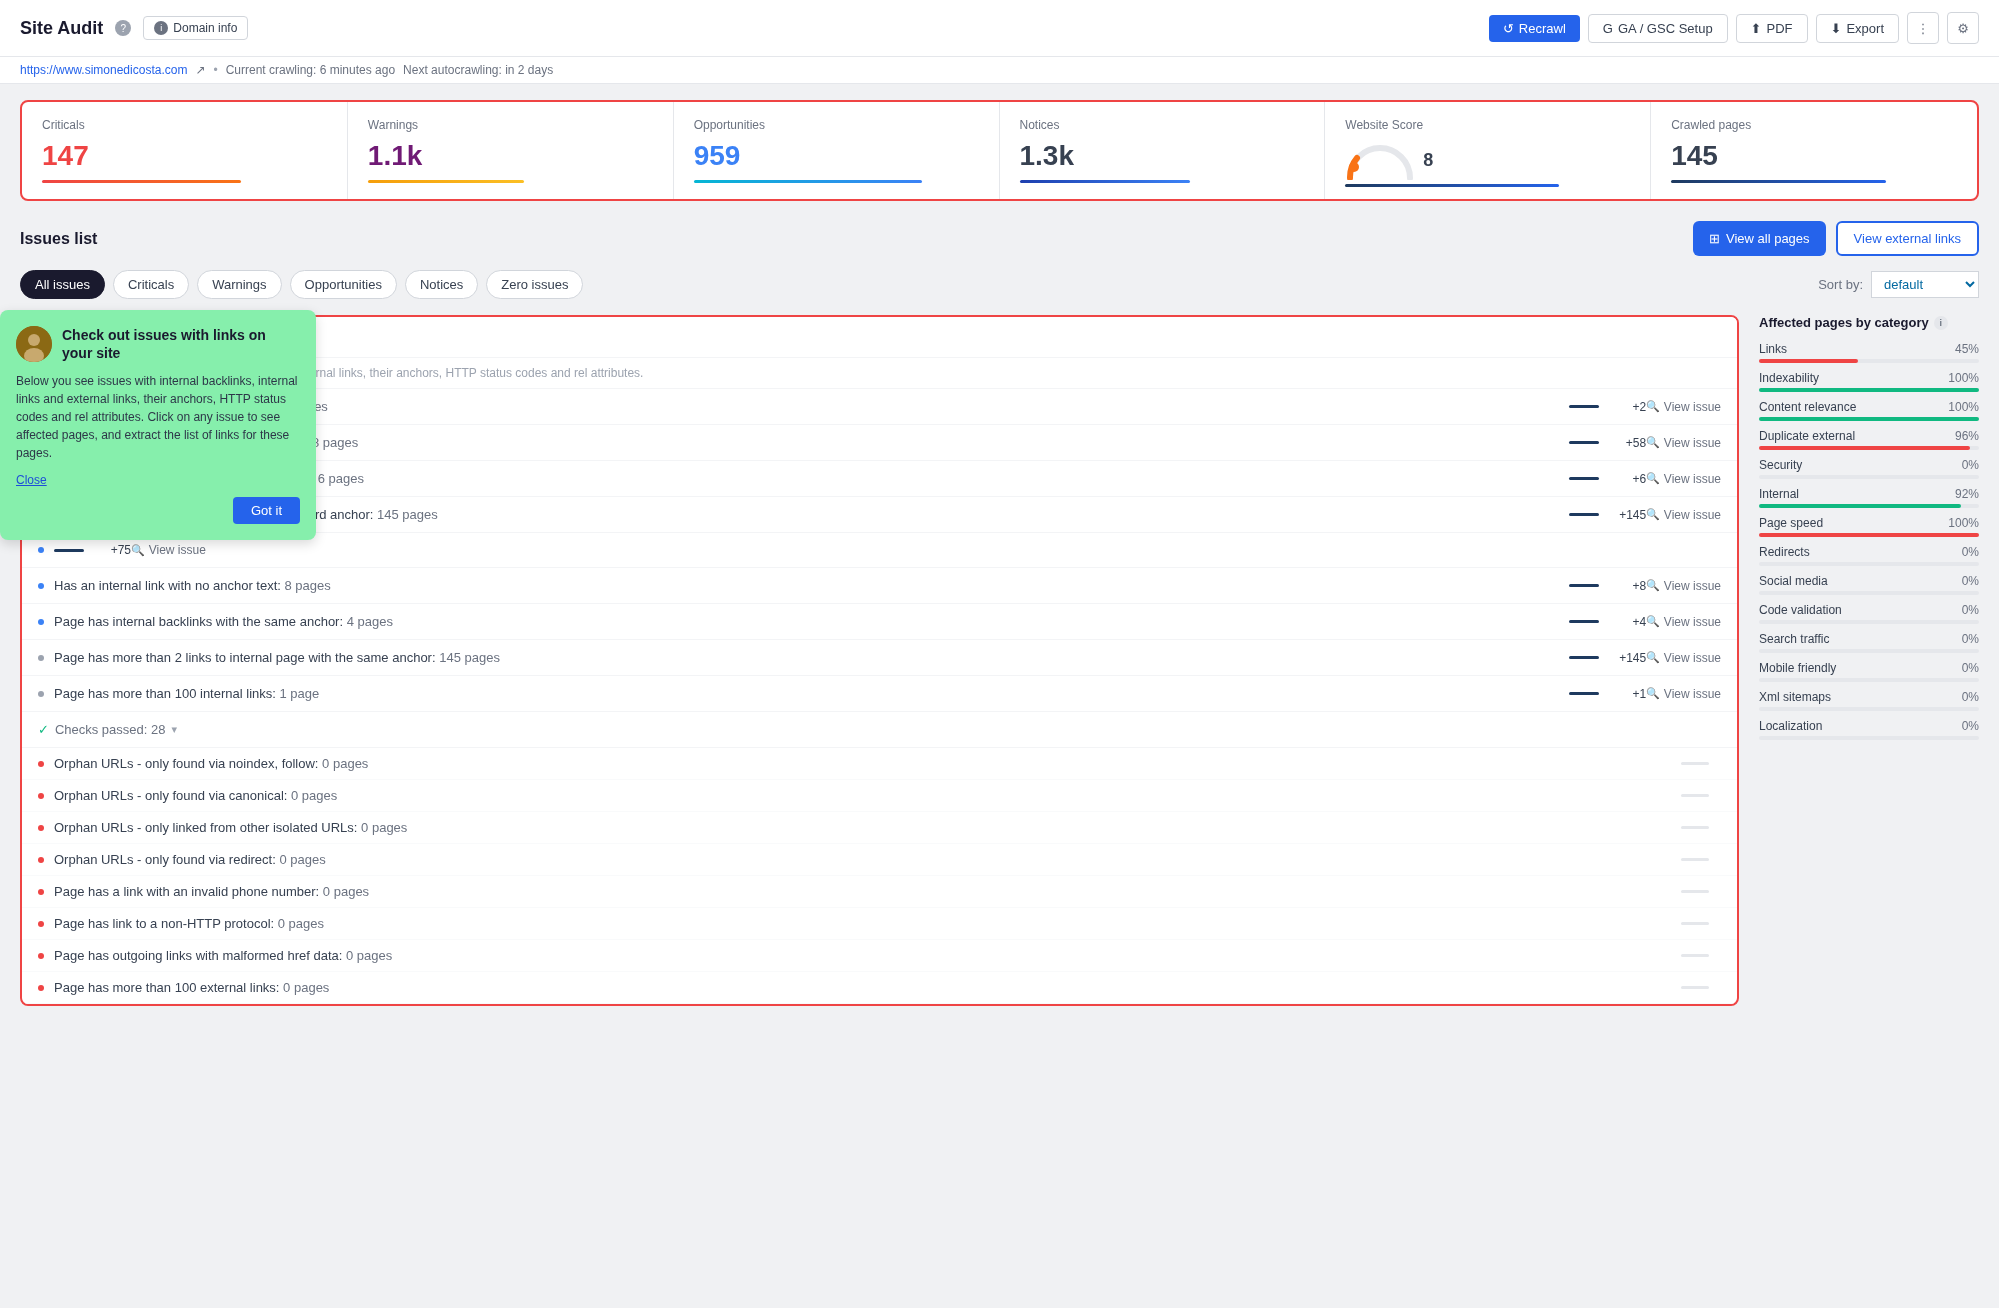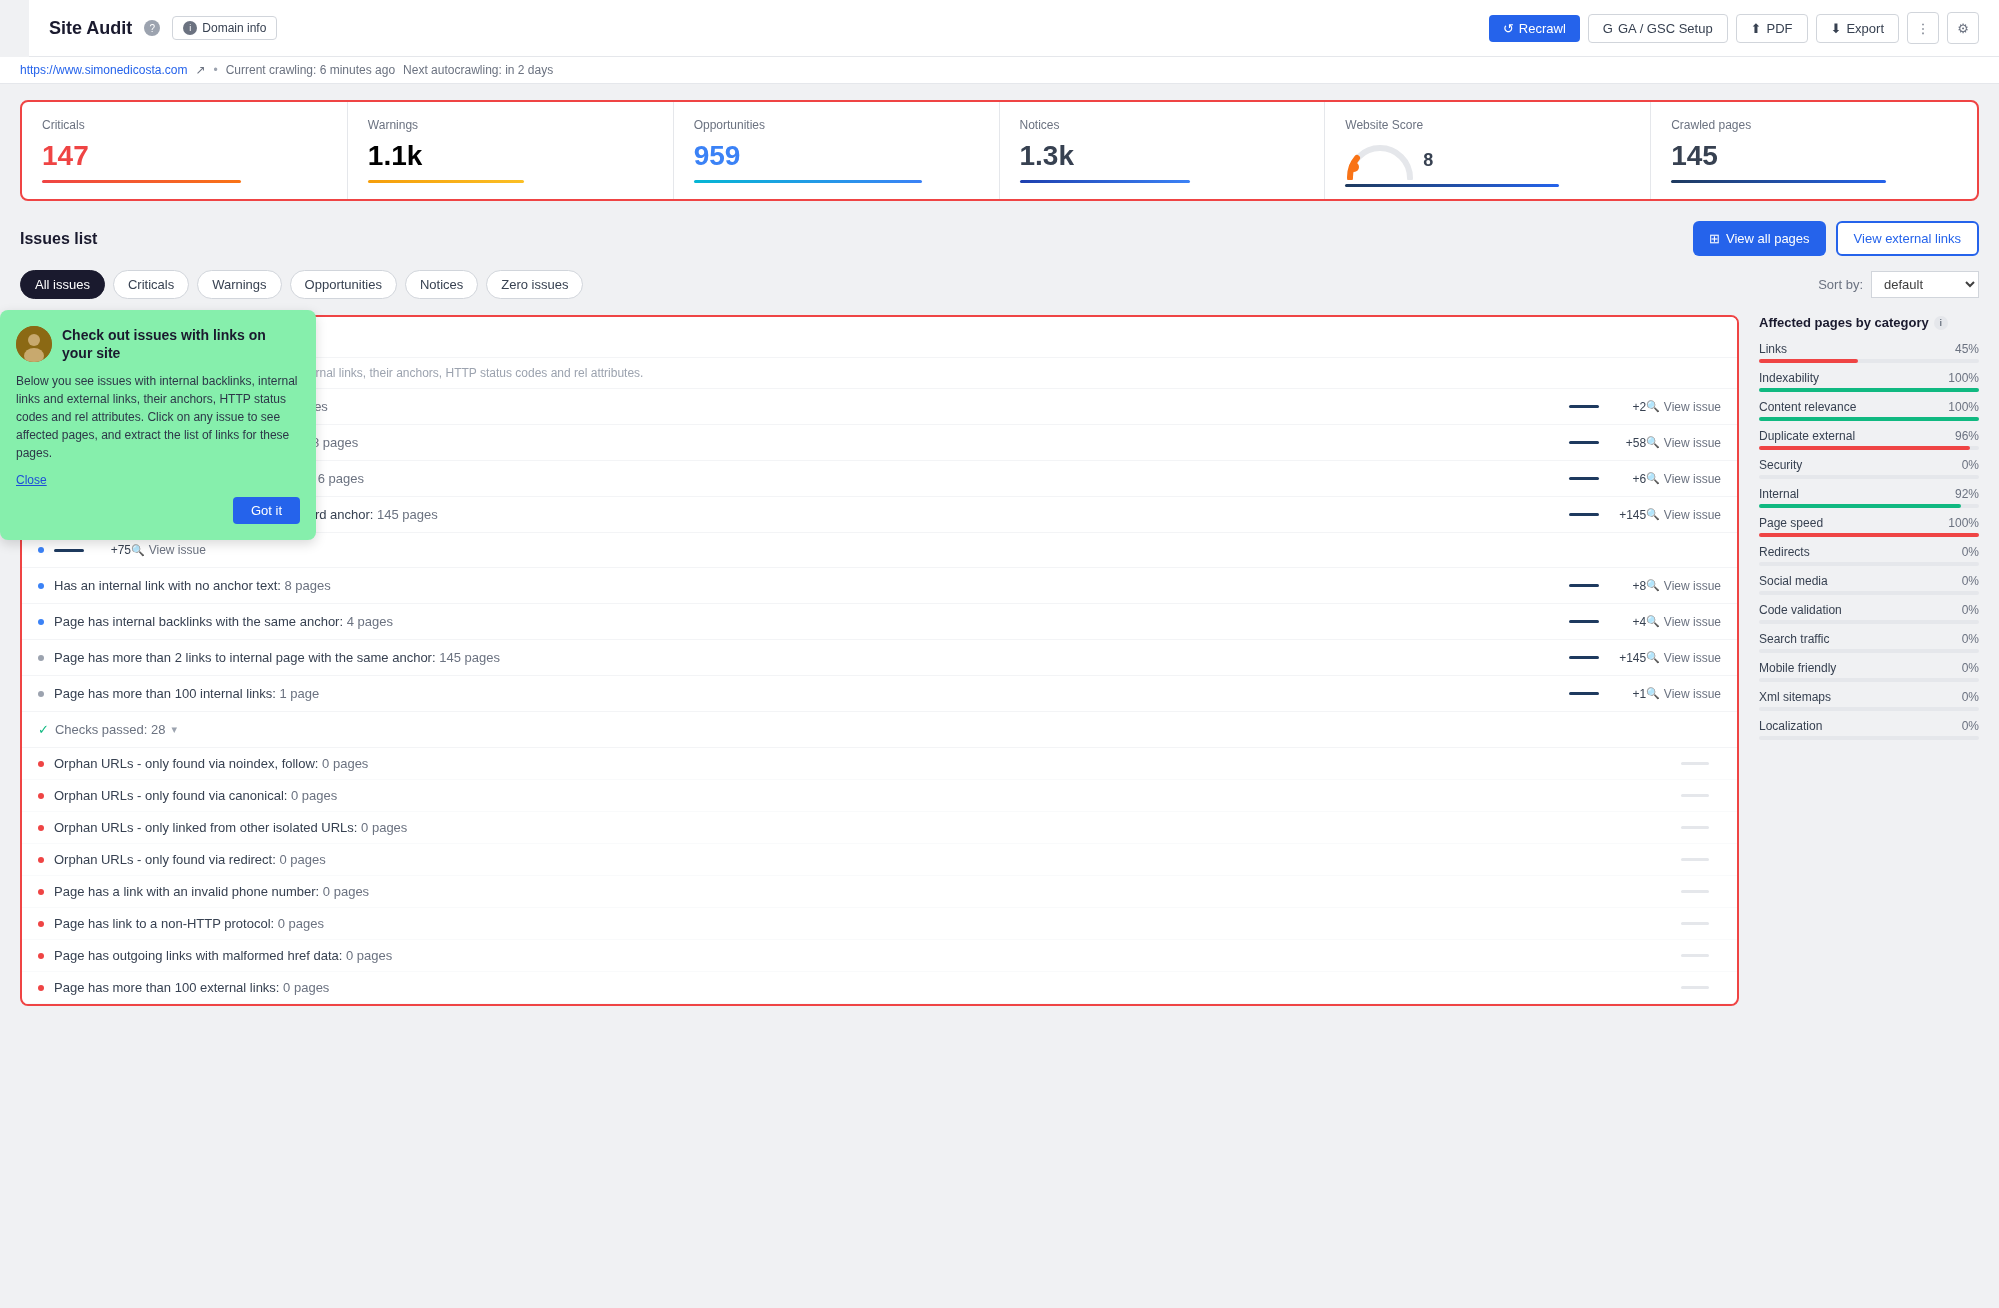--- a/index.html
+++ b/index.html
@@ -1,18 +1,18 @@
 <!DOCTYPE html>
 <html><head>
   <meta charset="utf-8">
   <style>
     * { box-sizing: border-box; margin: 0; padding: 0; }
     body { font-family: -apple-system, BlinkMacSystemFont, 'Segoe UI', Arial, sans-serif; background: #f0f1f3; font-size: 13px; color: #1a1a2e; }
 
-    .header { display: flex; align-items: center; justify-content: space-between; padding: 12px 20px; background: #fff; border-bottom: 1px solid #e5e7eb; margin-left: 29px; }
+    .header { display: flex; align-items: center; justify-content: space-between; padding: 12px 20px; background: #fff; border-bottom: 1px solid #e5e7eb; }
     .header-left { display: flex; align-items: center; gap: 12px; }
     .header-title { font-size: 18px; font-weight: 700; color: #1a1a2e; }
     .help-icon { width: 16px; height: 16px; border-radius: 50%; background: #9ca3af; color: #fff; display: inline-flex; align-items: center; justify-content: center; font-size: 10px; cursor: pointer; }
     .domain-info-btn { display: flex; align-items: center; gap: 5px; padding: 4px 10px; border: 1px solid #d1d5db; border-radius: 4px; background: #fff; cursor: pointer; font-size: 12px; color: #374151; }
     .domain-info-btn .info-icon { width: 14px; height: 14px; border-radius: 50%; background: #6b7280; color: #fff; display: inline-flex; align-items: center; justify-content: center; font-size: 9px; }
     .header-right { display: flex; align-items: center; gap: 8px; }
     .btn-primary { display: flex; align-items: center; gap: 5px; padding: 6px 14px; background: #2563eb; color: #fff; border: none; border-radius: 4px; cursor: pointer; font-size: 13px; font-weight: 500; }
     .btn-outline { display: flex; align-items: center; gap: 5px; padding: 6px 14px; background: #fff; color: #374151; border: 1px solid #d1d5db; border-radius: 4px; cursor: pointer; font-size: 13px; }
     .btn-icon { width: 32px; height: 32px; display: flex; align-items: center; justify-content: center; background: #fff; border: 1px solid #d1d5db; border-radius: 4px; cursor: pointer; color: #6b7280; }
 
@@ -22,21 +22,21 @@
 
     .main { padding: 16px 20px; }
 
     
     .stats-grid { display: grid; grid-template-columns: repeat(6, 1fr); gap: 0; border: 2px solid #ef4444; border-radius: 8px; background: #fff; margin-bottom: 20px; overflow: hidden; }
     .stat-card { padding: 16px 20px 12px; border-right: 1px solid #e5e7eb; position: relative; }
     .stat-card:last-child { border-right: none; }
     .stat-label { font-size: 12px; color: #6b7280; margin-bottom: 8px; }
     .stat-value { font-size: 28px; font-weight: 600; margin-bottom: 8px; }
     .stat-value.red { color: #ef4444; }
-    .stat-value.orange { color: #000000; margin-top: 8px; }
+    .stat-value.orange { color: #701a75; margin-top: 8px; }
     .stat-value.blue { color: #3b82f6; }
     .stat-value.gray { color: #374151; }
     .stat-bar { height: 3px; border-radius: 2px; margin-top: 4px; }
     .stat-bar.red { background: linear-gradient(90deg, #ef4444, #f97316); width: 70%; }
     .stat-bar.orange { background: linear-gradient(90deg, #f59e0b, #fbbf24); width: 55%; }
     .stat-bar.blue-light { background: linear-gradient(90deg, #06b6d4, #3b82f6); width: 80%; }
     .stat-bar.blue-dark { background: linear-gradient(90deg, #1e40af, #3b82f6); width: 60%; }
     .stat-bar.navy { background: linear-gradient(90deg, #1e3a5f, #2563eb); width: 75%; }
 
     
@@ -49,21 +49,21 @@
     .issues-actions { display: flex; gap: 10px; }
     .btn-blue-solid { display: flex; align-items: center; gap: 6px; padding: 8px 16px; background: #2563eb; color: #fff; border: none; border-radius: 6px; cursor: pointer; font-size: 13px; font-weight: 500; }
     .btn-blue-outline { display: flex; align-items: center; gap: 6px; padding: 8px 16px; background: #fff; color: #2563eb; border: 2px solid #2563eb; border-radius: 6px; cursor: pointer; font-size: 13px; font-weight: 500; }
 
     
     .filter-bar { display: flex; align-items: center; justify-content: space-between; margin-bottom: 16px; }
     .filter-tabs { display: flex; gap: 8px; }
     .filter-tab { padding: 6px 14px; border-radius: 20px; border: 1px solid #d1d5db; background: #fff; cursor: pointer; font-size: 13px; color: #374151; }
     .filter-tab.active { background: #1a1a2e; color: #fff; border-color: #1a1a2e; }
     .sort-bar { display: flex; align-items: center; gap: 8px; font-size: 13px; color: #6b7280; }
-    .sort-select { padding: 4px 8px; border: 1px solid #d1d5db; border-radius: 0; font-size: 13px; color: #404040; background: #fff; cursor: pointer; }
+    .sort-select { padding: 4px 8px; border: 1px solid #d1d5db; border-radius: 0; font-size: 13px; color: #0369a1; background: #fff; cursor: pointer; }
 
     
     .content-area { display: flex; gap: 20px; }
     .issues-list { flex: 1; min-width: 0; }
     .sidebar-right { width: 220px; flex-shrink: 0; }
 
     
     .issues-panel { border: 2px solid #ef4444; border-radius: 8px; background: #fff; overflow: hidden; }
     .panel-header { display: flex; align-items: center; gap: 8px; padding: 12px 16px; background: #fff; border-bottom: 1px solid #f3f4f6; }
     .collapse-icon { color: #6b7280; cursor: pointer; font-size: 14px; }

